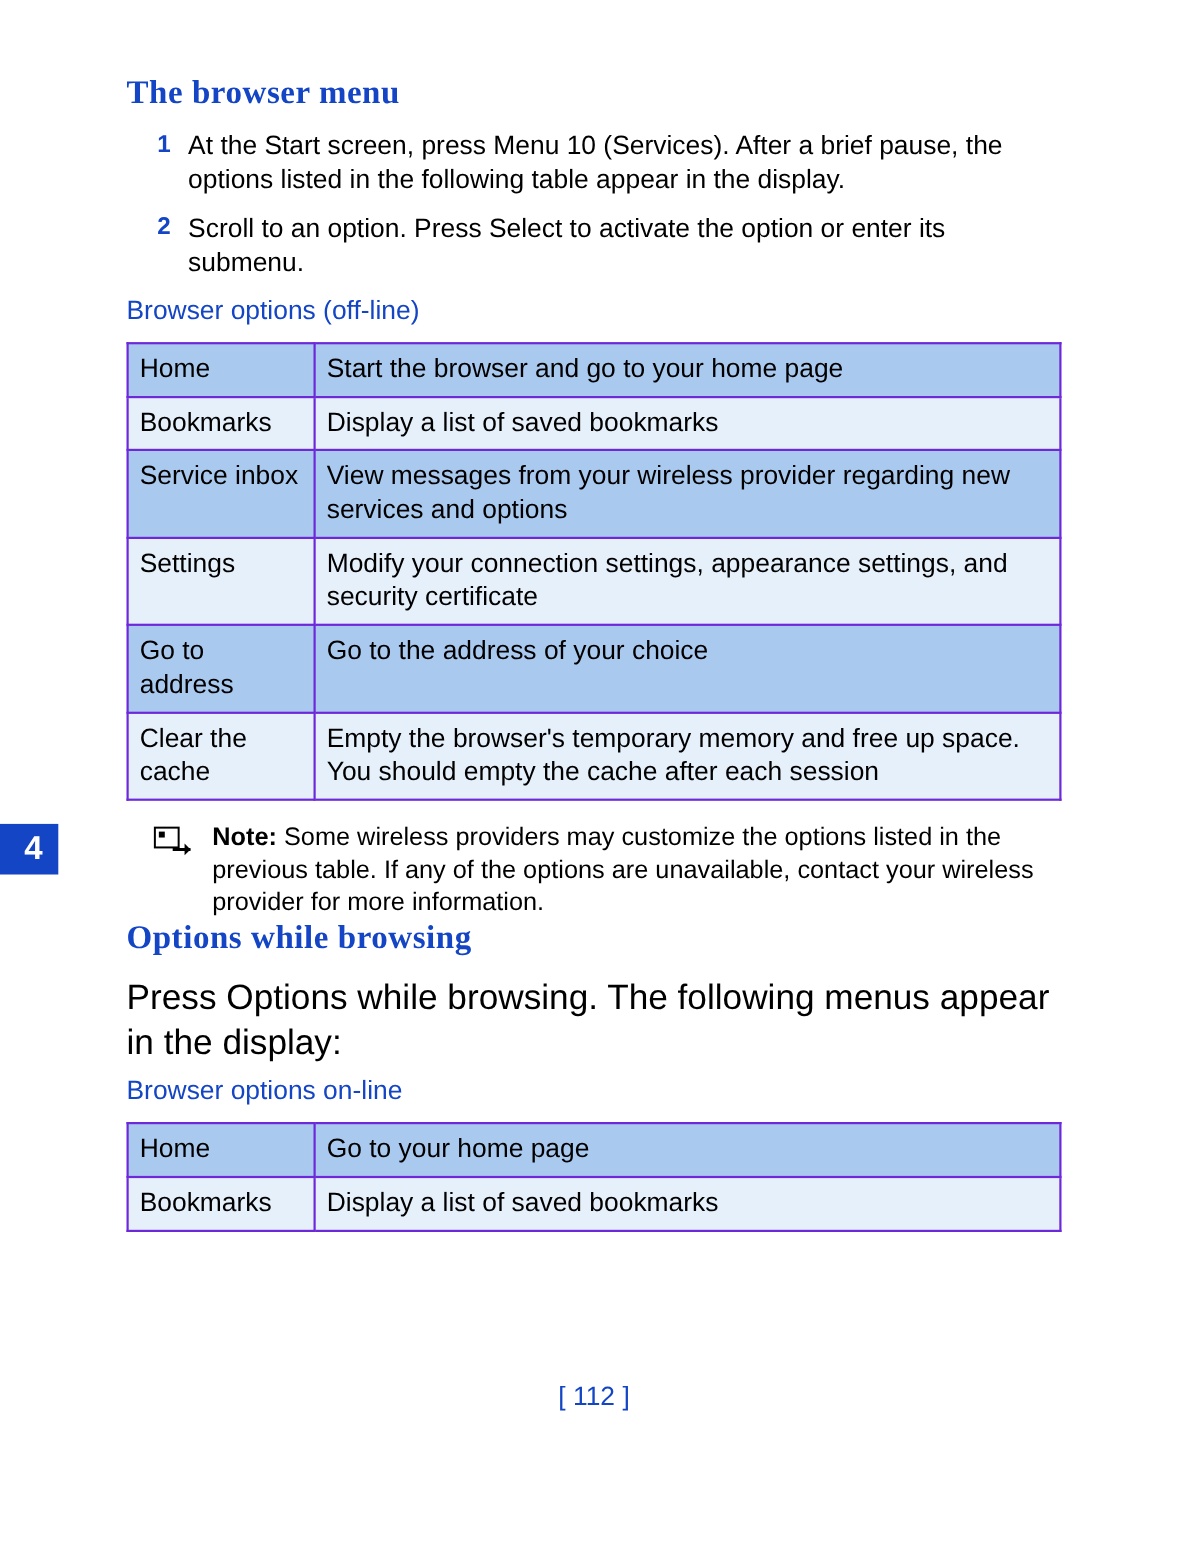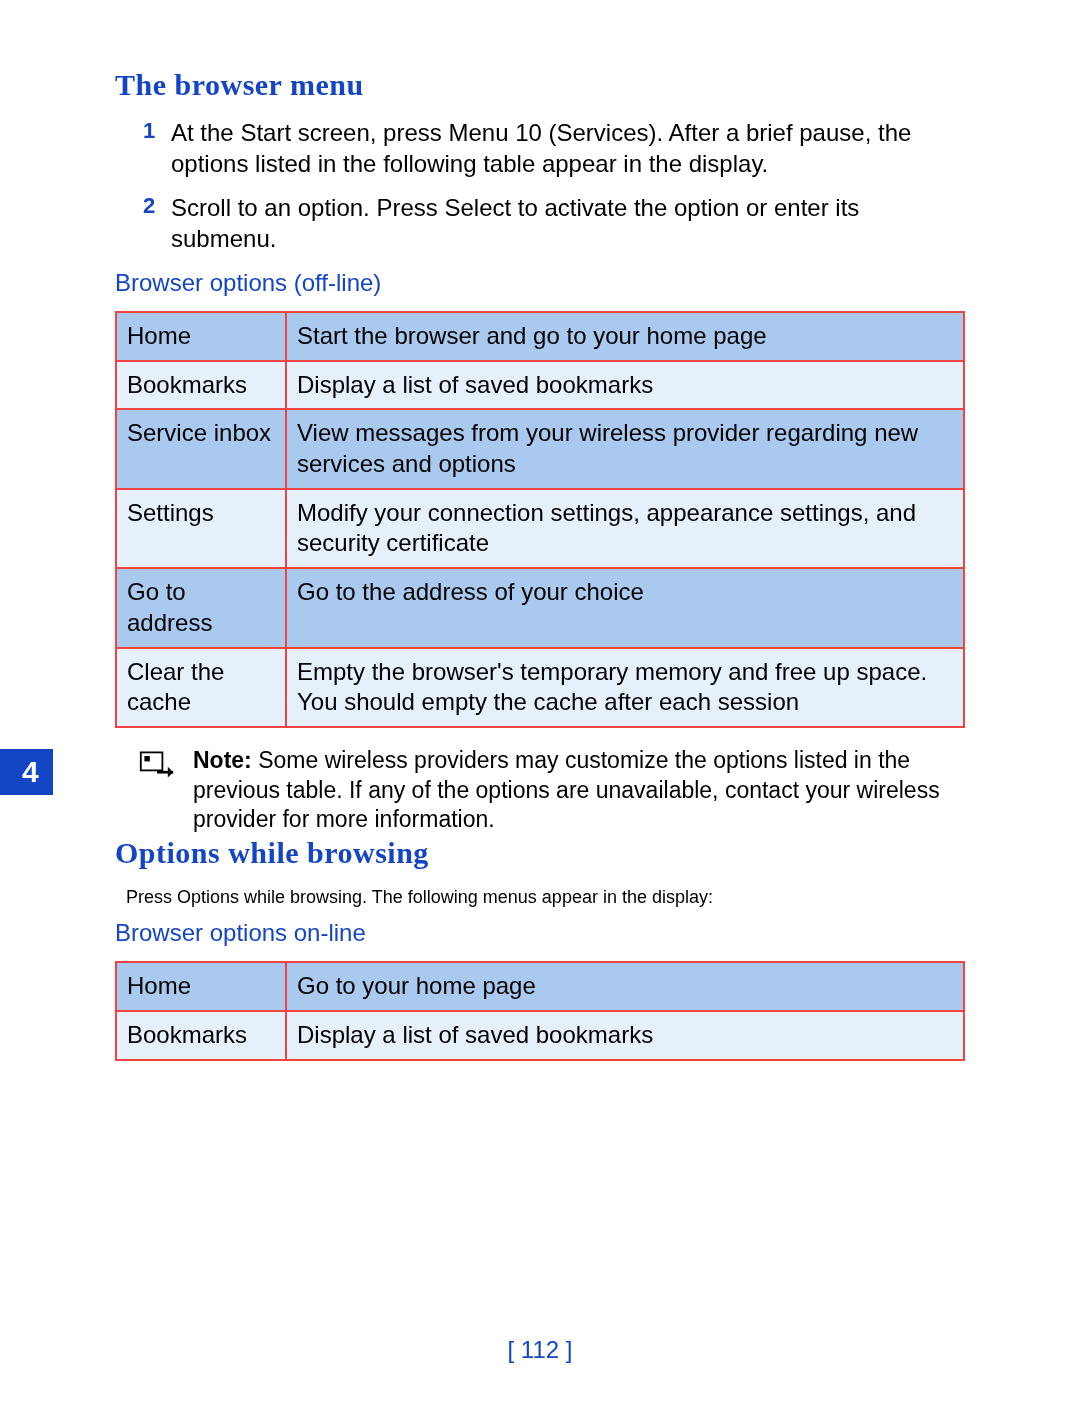--- a/index.html
+++ b/index.html
@@ -44,21 +44,21 @@
     color: #1345c4;
     font-size: 24px;
     margin: 10px 0 14px 0;
   }
   table.options {
     border-collapse: collapse;
     width: 100%;
     font-size: 24px;
   }
   table.options td {
-    border: 2px solid #ef4444;
+    border: 2px solid #6d28d9;
     padding: 8px 10px;
     vertical-align: top;
     line-height: 1.28;
   }
   table.options tr:nth-child(odd) td { background: #a9c9ef; }
   table.options tr:nth-child(even) td { background: #e6f0fb; }
   table.options td:first-child { width: 148px; }
 
   .note-block {
     display: flex;
@@ -74,41 +74,41 @@
   .note-text {
     font-size: 23px;
     line-height: 1.28;
     padding-left: 10px;
   }
   .note-text .note-label {
     font-weight: bold;
   }
 
   .body-par {
-    font-size: 18px;
+    font-size: 32px;
     line-height: 1.28;
-    margin: 0 0 6px 11px;
+    margin: 0 0 6px 0;
   }
 
   .side-tab {
     position: absolute;
     left: 0;
     top: 749px;
     background: #1345c4;
     color: #fff;
     font-size: 30px;
     font-weight: bold;
     padding: 6px 14px 6px 22px;
   }
 
   .page-number {
     position: absolute;
     left: 0;
     width: 1080px;
-    top: 1336px;
+    top: 1256px;
     text-align: center;
     color: #1345c4;
     font-size: 24px;
   }
 </style>
 </head>
 <body>
 
 <div class="side-tab">4</div>
 

